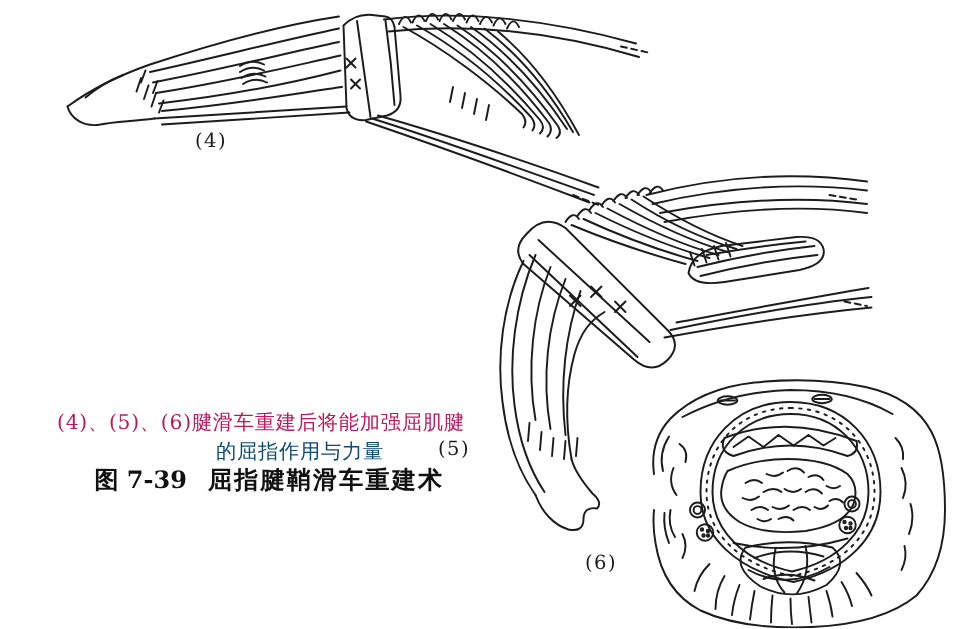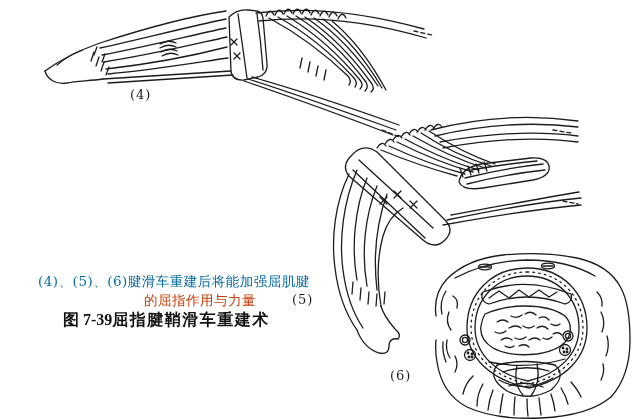--- a/index.html
+++ b/index.html
@@ -9,30 +9,30 @@
   }
   svg{position:absolute;overflow:visible;}
   svg path, svg ellipse, svg circle, svg line{
     fill:none;stroke:#1c1c1c;stroke-width:1.3;stroke-linecap:round;stroke-linejoin:round;
   }
   .panel-label{
     position:absolute;font-size:13px;color:#1c1c1c;letter-spacing:1px;
     font-family:"DejaVu Serif","Liberation Serif",serif;
   }
   .caption-line{
-    position:absolute;font-size:13.5px;color:#0369a1;letter-spacing:0.5px;white-space:nowrap;
+    position:absolute;font-size:13.5px;color:#be185d;letter-spacing:0.5px;white-space:nowrap;
   }
   .caption-line2{
-    position:absolute;font-size:13.5px;color:#c2410c;letter-spacing:0.5px;
+    position:absolute;font-size:13.5px;color:#0c4a6e;letter-spacing:0.5px;
     width:256px;text-align:right;white-space:nowrap;
   }
   .caption-title{
     position:absolute;font-size:16px;font-weight:700;color:#111;white-space:nowrap;letter-spacing:0.5px;
   }
-  .caption-title .fig-no{letter-spacing:0;font-family:Liberation Serif, serif;}
+  .caption-title .fig-no{margin-right:14px;letter-spacing:0;}
   .caption-title .fig-tt{letter-spacing:1.5px;font-family:Liberation Mono, monospace;}
 </style>
 </head>
 <body>
 
 <div class="page">
 
   <svg style="left:10px;top:2px;" width="430" height="158" viewBox="0 0 430 158">
     <g>
 

